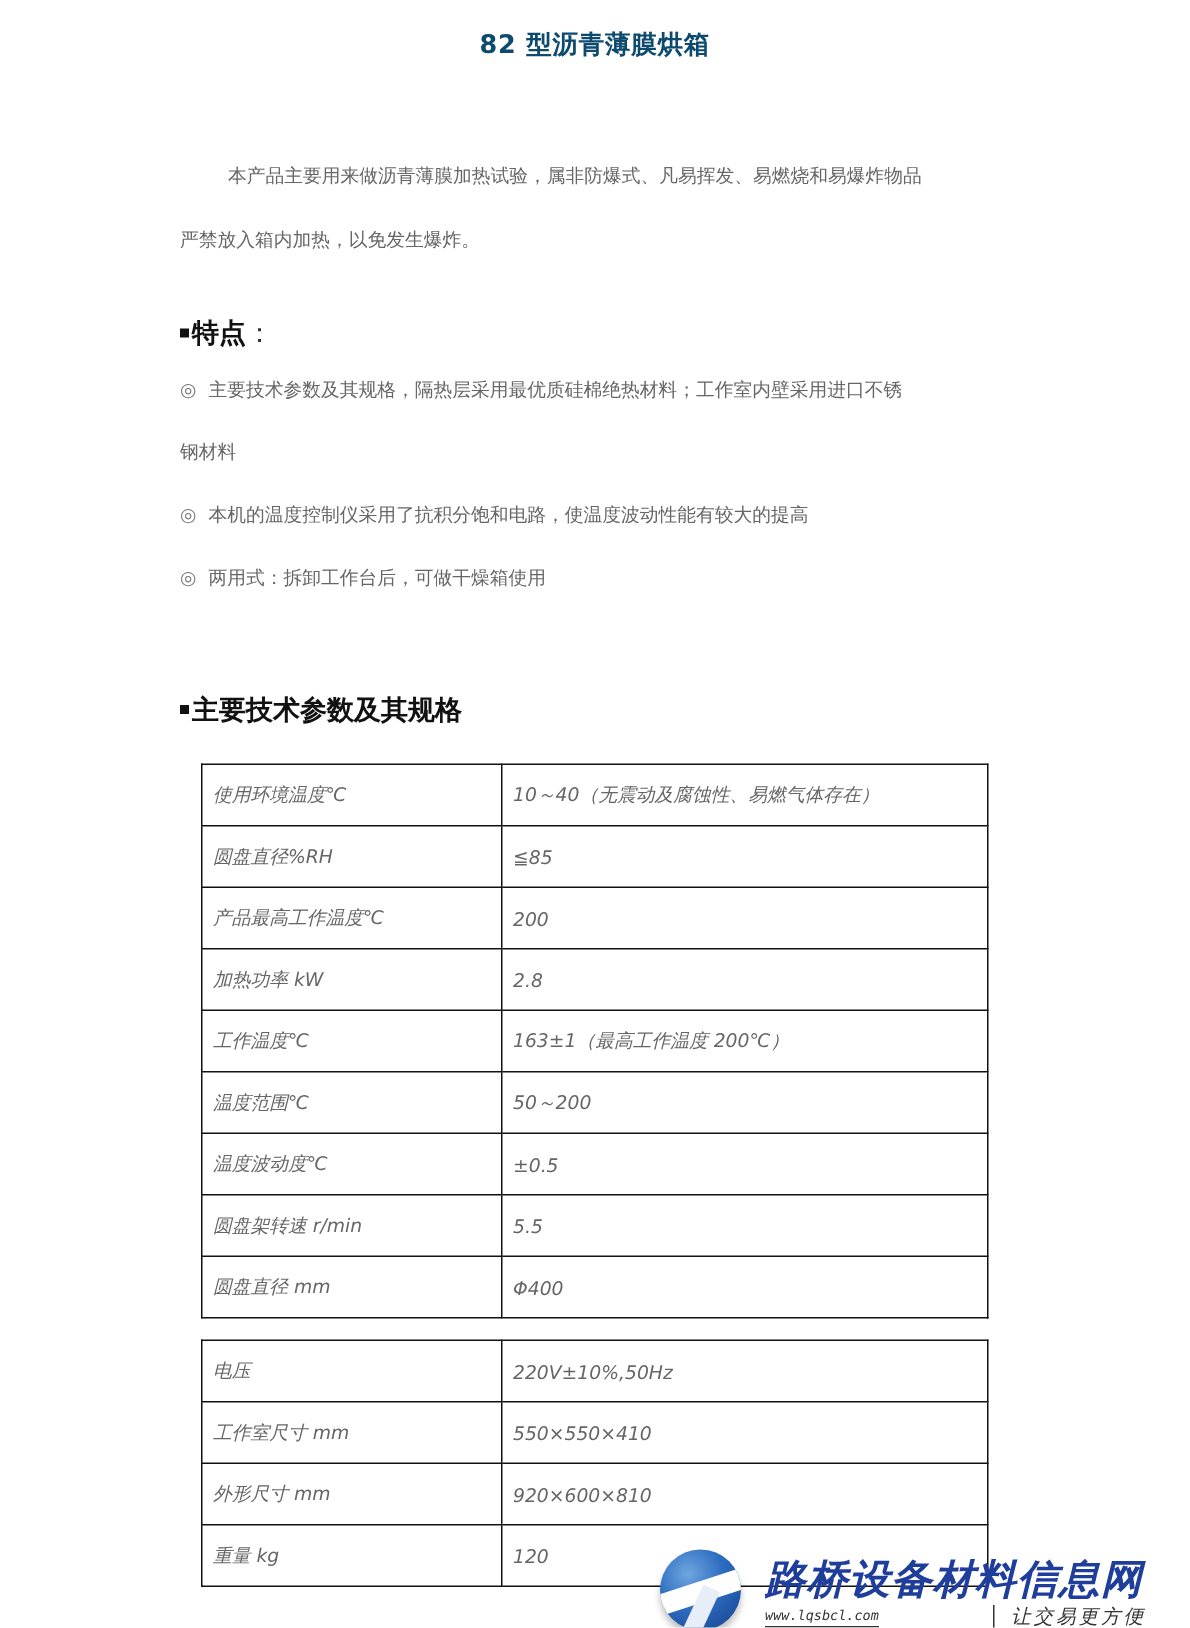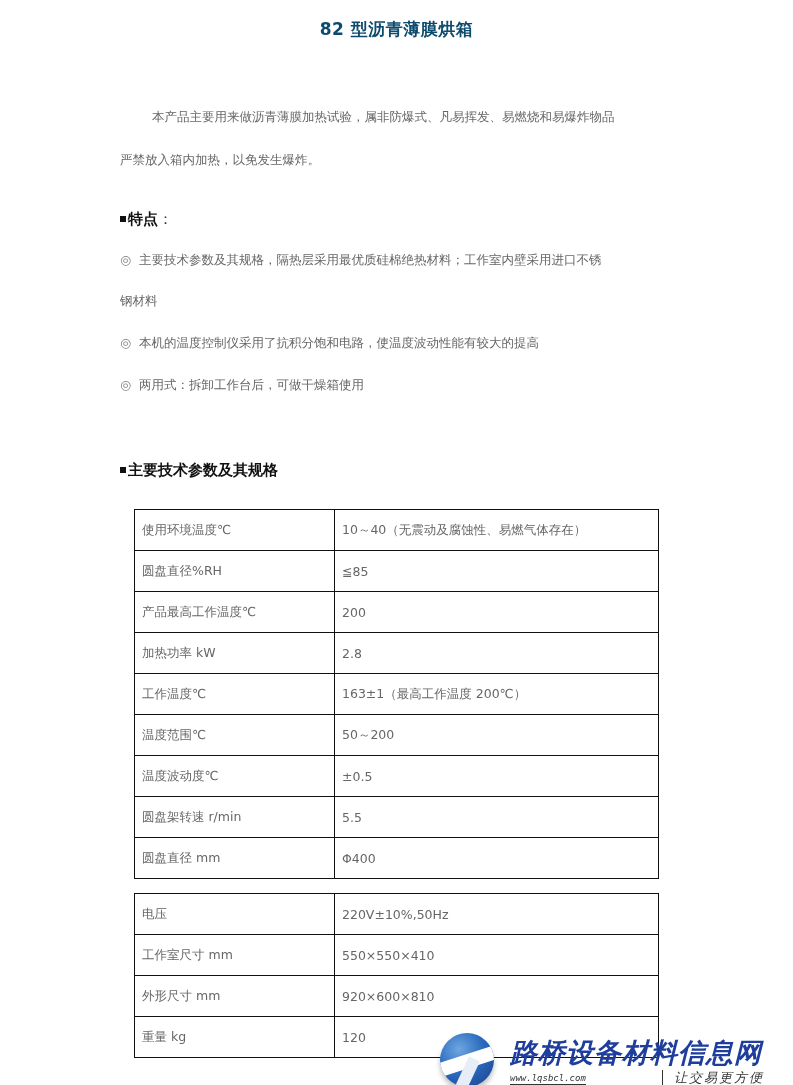--- a/index.html
+++ b/index.html
@@ -30,21 +30,21 @@
     position: absolute;
     left: 120px;
     width: 570px;
     font-size: 12.5px;
     color: #666666;
     white-space: nowrap;
   }
   .heading {
     position: absolute;
     left: 120px;
-    font-size: 15px;
+    font-size: 18px;
     font-weight: bold;
     color: #111111;
     white-space: nowrap;
   }
   .heading .bullet {
     display: inline-block;
     width: 6px;
     height: 6px;
     background: #111111;
     margin-right: 2px;
@@ -68,20 +68,21 @@
     border-collapse: collapse;
     font-size: 12.5px;
     color: #666666;
   }
   table.spec td {
     border: 1.5px solid #111111;
     height: 40px;
     padding: 0 0 0 7px;
     vertical-align: middle;
     white-space: nowrap;
+    font-style: italic;
   }
   table.spec td.k { width: 192px; }
   .logo {
     position: absolute;
     left: 440px;
     top: 1032px;
     width: 353px;
     height: 66px;
     font-style: italic;
   }

